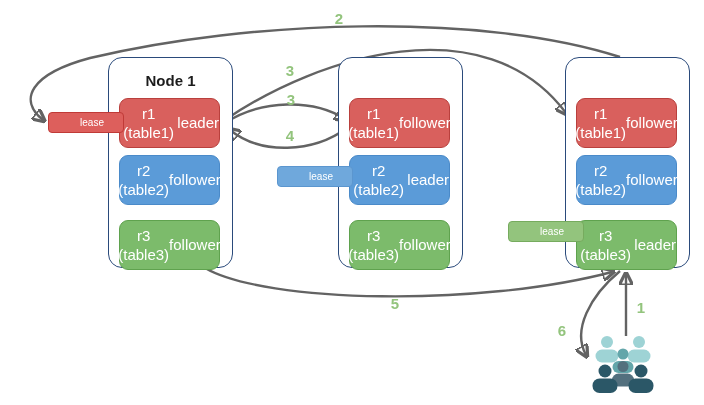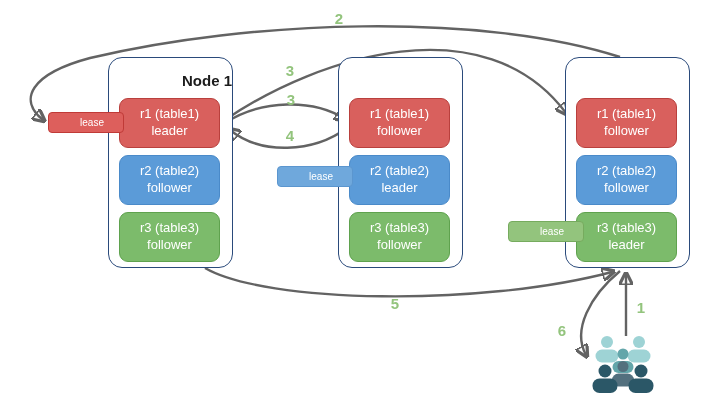--- a/index.html
+++ b/index.html
@@ -9,32 +9,32 @@
   }
   
   #arrows{position:absolute;left:0;top:0;width:704px;height:405px;pointer-events:none;}
   #arrows path{fill:none;stroke:#636363;stroke-width:2.4;}
   
   .node{
     position:absolute;top:57px;width:125px;height:211px;box-sizing:border-box;
     background:#ffffff;border:1.6px solid #2a4a7b;border-radius:14px;
   }
   .node-title{
-    position:absolute;left:0;top:14px;width:100%;text-align:right;
+    position:absolute;left:0;top:14px;width:100%;text-align:center;
     font-size:15px;font-weight:bold;color:#1c1c1c;
   }
   .replica{
     position:absolute;left:10px;width:101px;height:50px;box-sizing:border-box;
-    border-radius:9px;color:#ffffff;font-size:13px;line-height:1.3;
-    display:flex;flex-direction:column;align-items:center;justify-content:center;
+    border-radius:9px;color:#ffffff;font-size:15px;line-height:1.3;
+    display:flex;flex-direction:row;align-items:center;justify-content:center;
     text-align:center;
   }
   .replica.r0{top:40px;}
   .replica.r1{top:97px;}
-  .replica.r2{top:154px;}
+  .replica.r2{top:162px;}
   .replica.red{background:#d9605d;border:1.4px solid #b9403d;}
   .replica.blue{background:#5b9bd8;border:1.4px solid #4a8ac9;}
   .replica.green{background:#7cbb6b;border:1.4px solid #5fa24e;}
   
   .lease{
     position:absolute;width:76px;height:21px;box-sizing:border-box;border-radius:4px;
     color:#ffffff;font-size:10px;display:flex;align-items:center;justify-content:center;padding-left:12px;
   }
   .lease.red{left:48px;top:112px;background:#dd5f5c;border:1.4px solid #c03a37;}
   .lease.blue{left:277px;top:166px;background:#6fa8dc;border:1.4px solid #5b96cf;}

